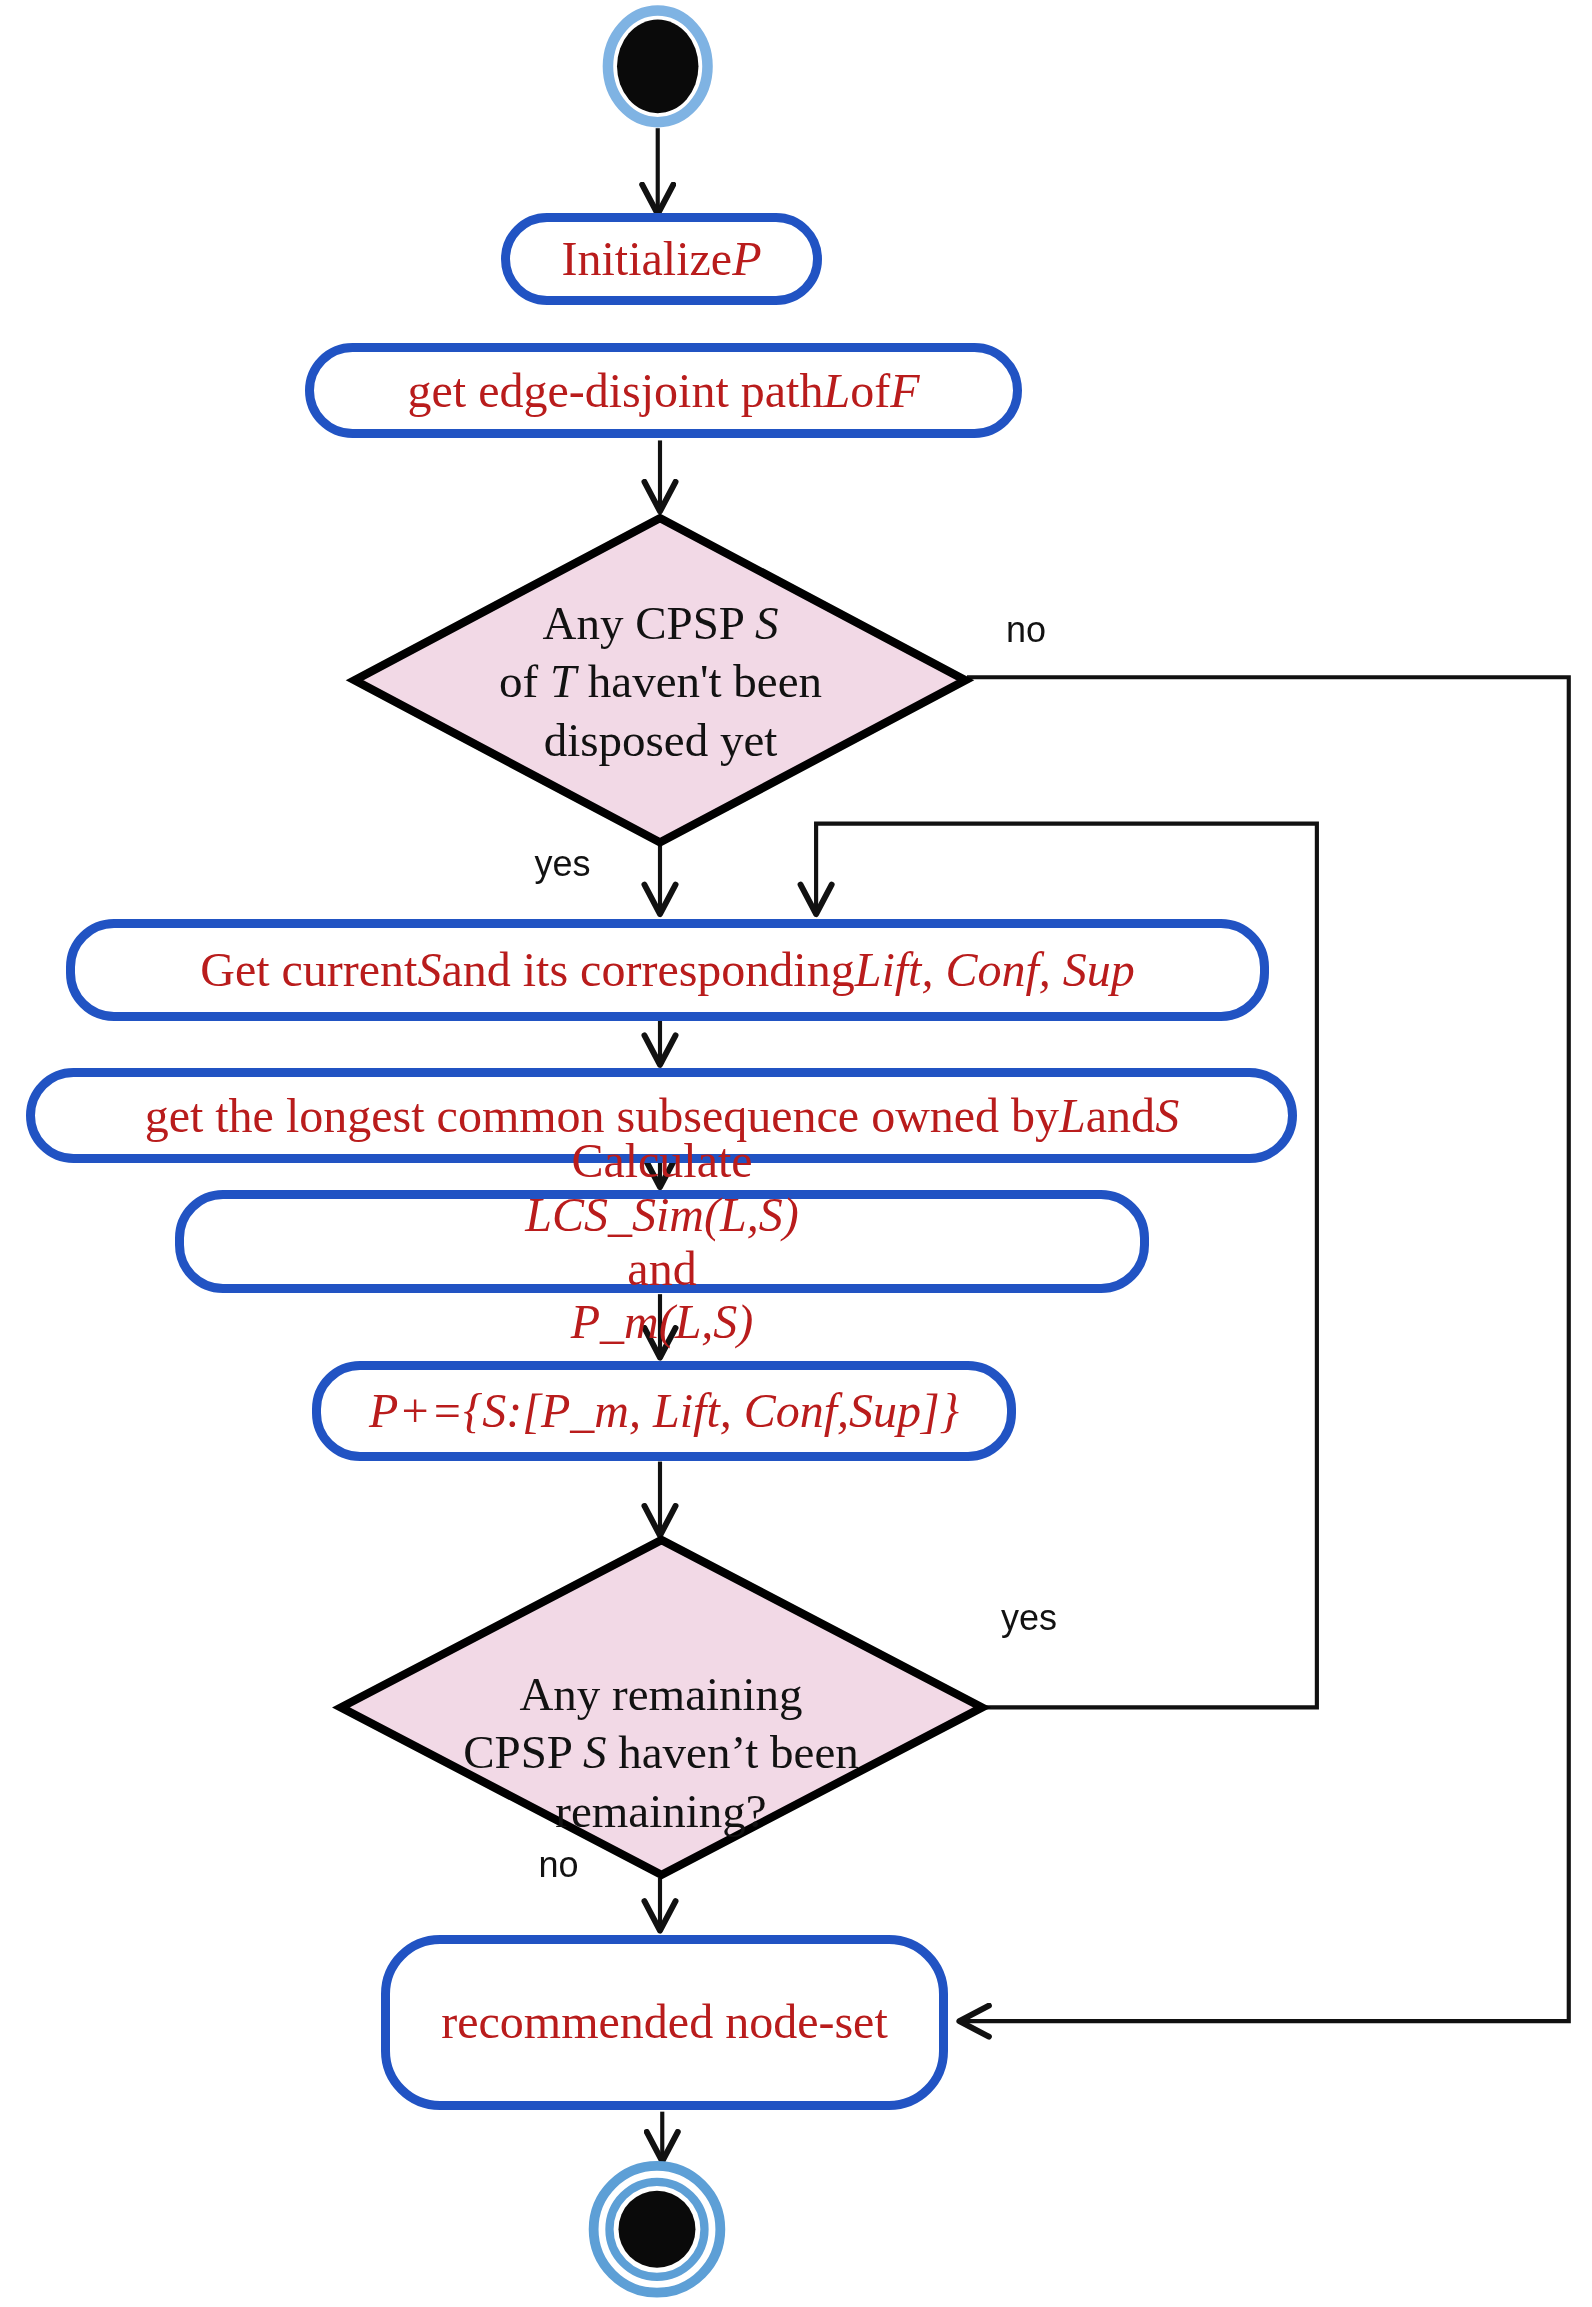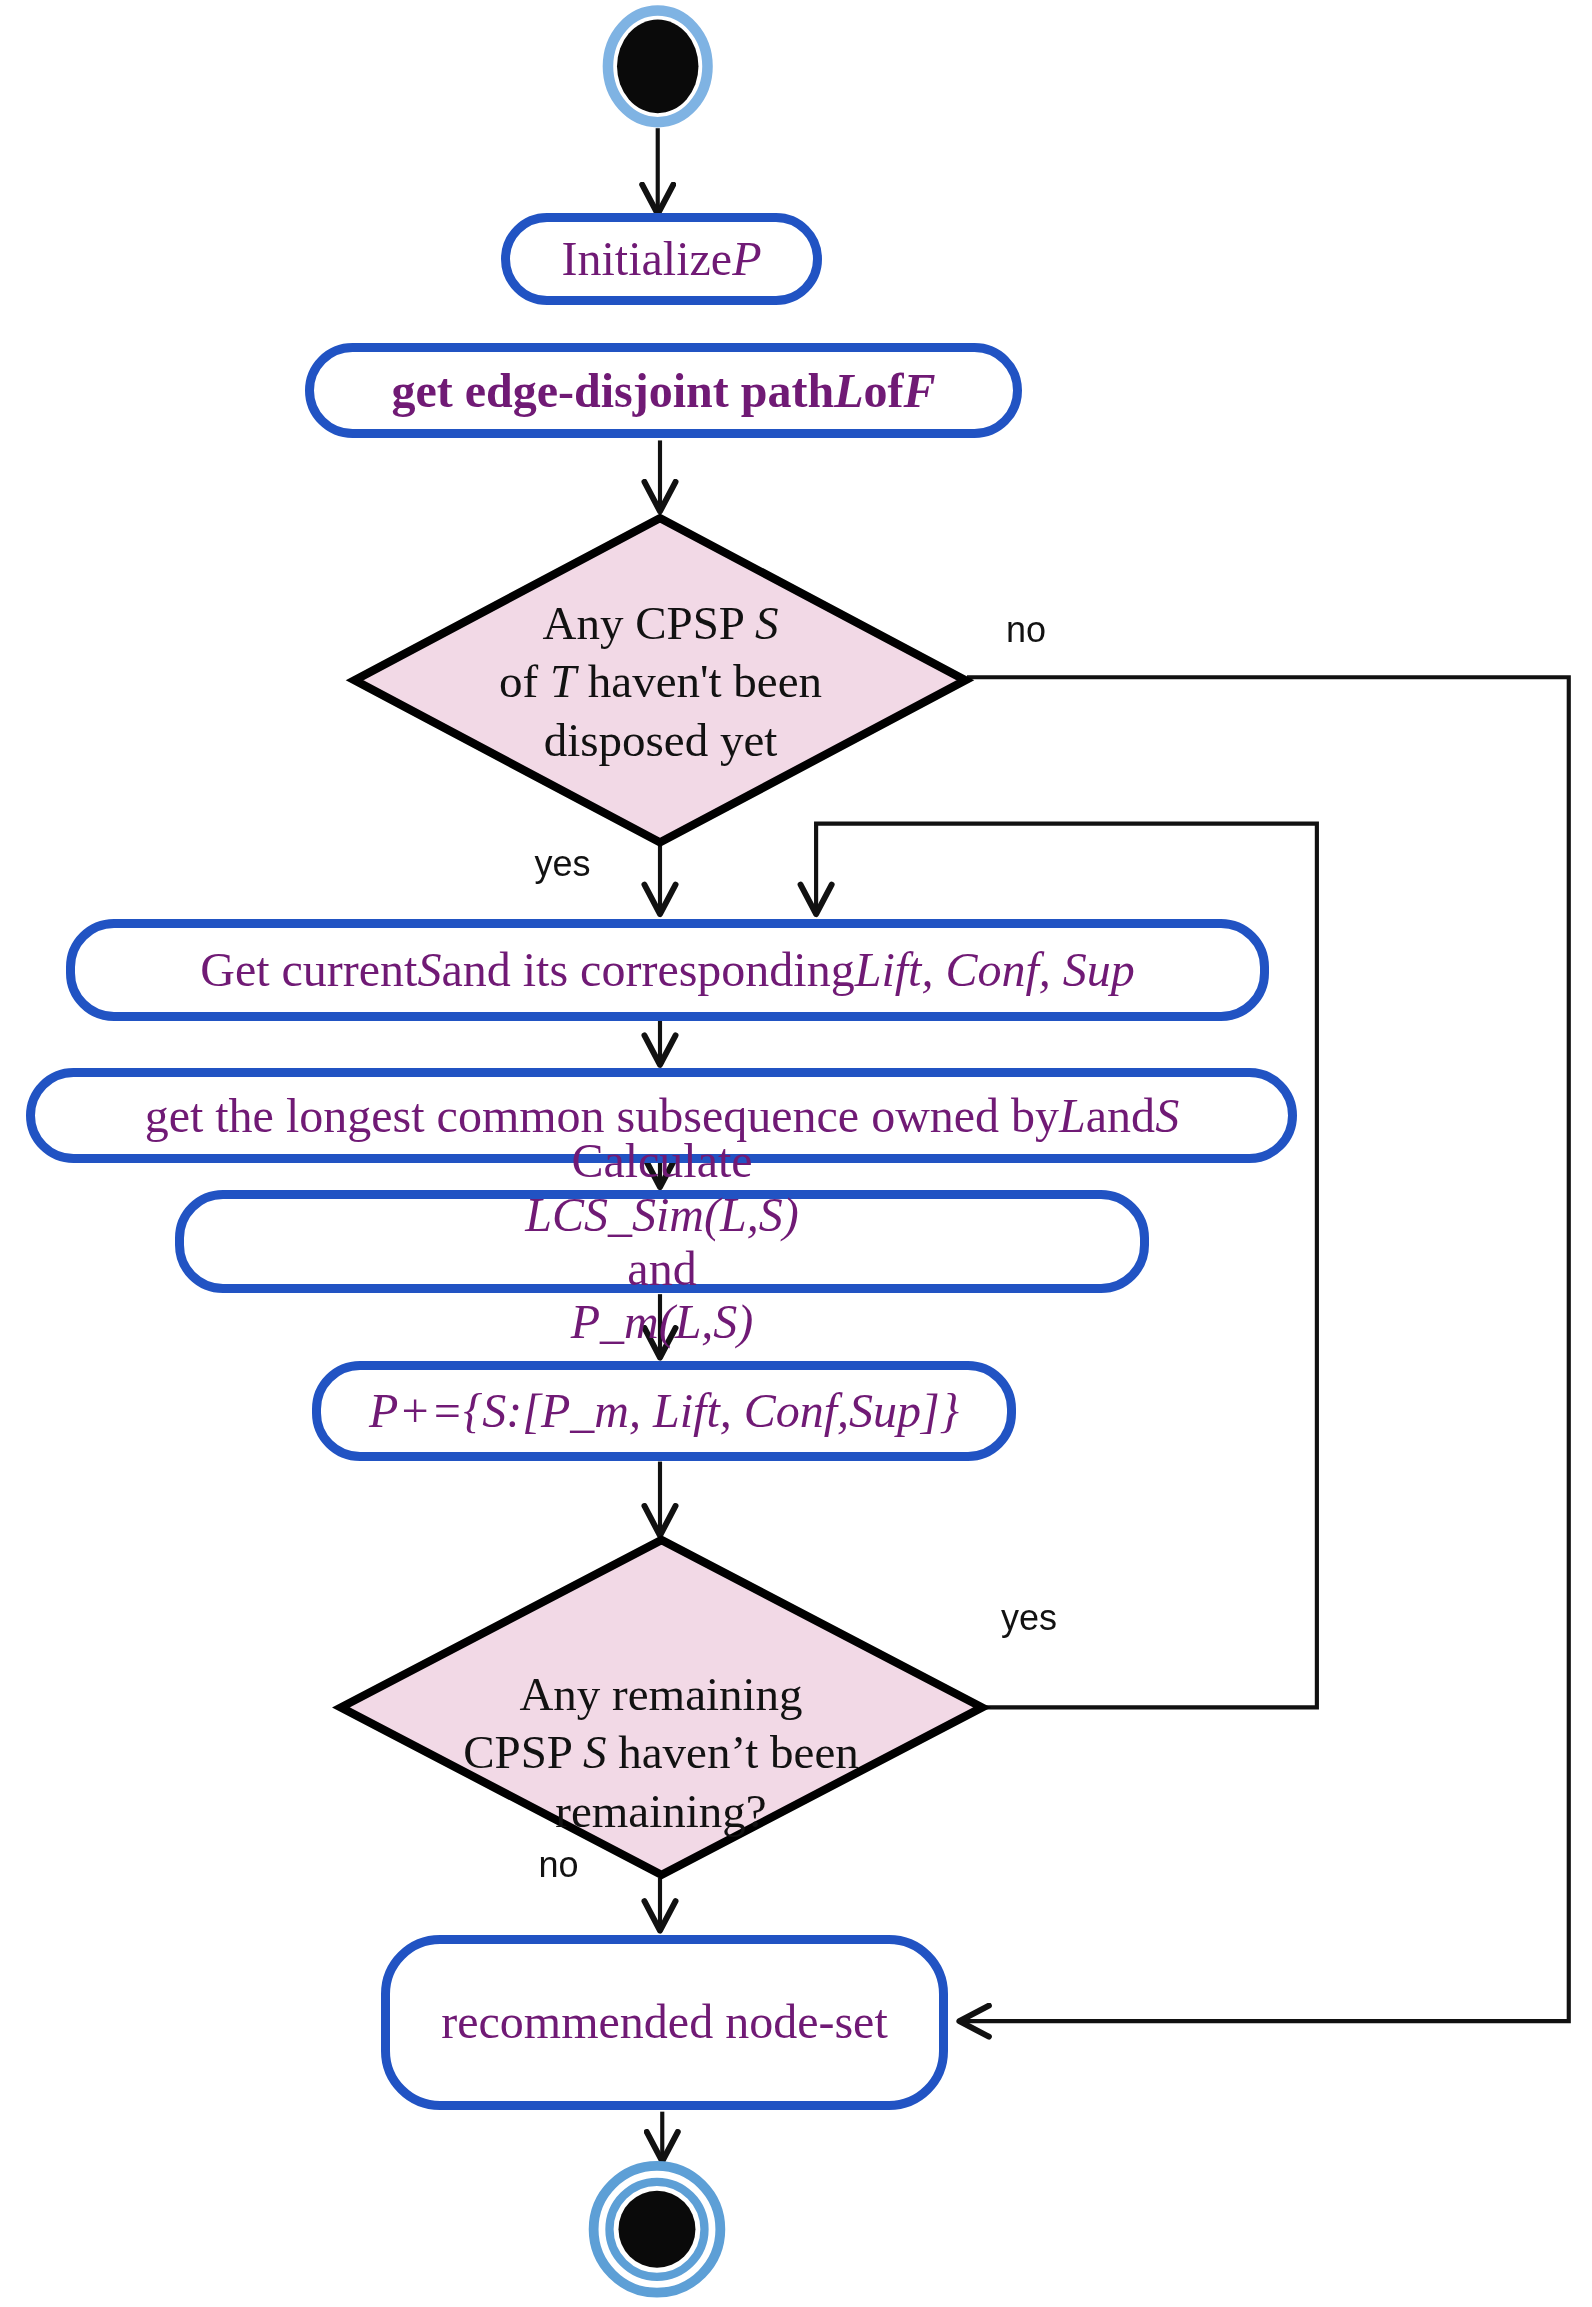--- a/index.html
+++ b/index.html
@@ -17,21 +17,21 @@
     box-sizing:border-box;
     background:#ffffff;
     border:9px solid #2153c3;
     border-radius:48px;
     display:flex;
     align-items:center;
     justify-content:center;
     text-align:center;
     font-size:48px;
     line-height:1.12;
-    color:#701a75;
+    color:#b91c1c;
     white-space:nowrap;
   }
   .pill.multiline{white-space:normal;line-height:1.22;}
   .it{font-style:italic;}
   .dtext{
     position:absolute;
     text-align:center;
     font-size:47px;
     line-height:1.24;
     color:#121212;
@@ -84,21 +84,21 @@
       <circle cx="871" cy="2956" r="63" fill="none" stroke="#5d9fd6" stroke-width="11"></circle>
       <circle cx="871" cy="2956" r="51" fill="#0a0a0a"></circle>
     </g>
   </svg>
 
   <div class="pill" style="left:501px;top:213px;width:321px;height:92px;">
       <span>Initialize </span>
       <span class="it">P</span>
     </div>
 
-  <div class="pill" style="left:305px;top:343px;width:717px;height:95px;font-weight:bold;">
+  <div class="pill" style="left:305px;top:343px;width:717px;height:95px;">
       <span>get edge-disjoint path </span>
       <span class="it">L</span>
       <span> of </span>
       <span class="it">F</span>
     </div>
 
   <div class="pill" style="left:66px;top:919px;width:1203px;height:102px;">
       <span>Get current </span>
       <span class="it">S</span>
       <span> and its corresponding </span>

